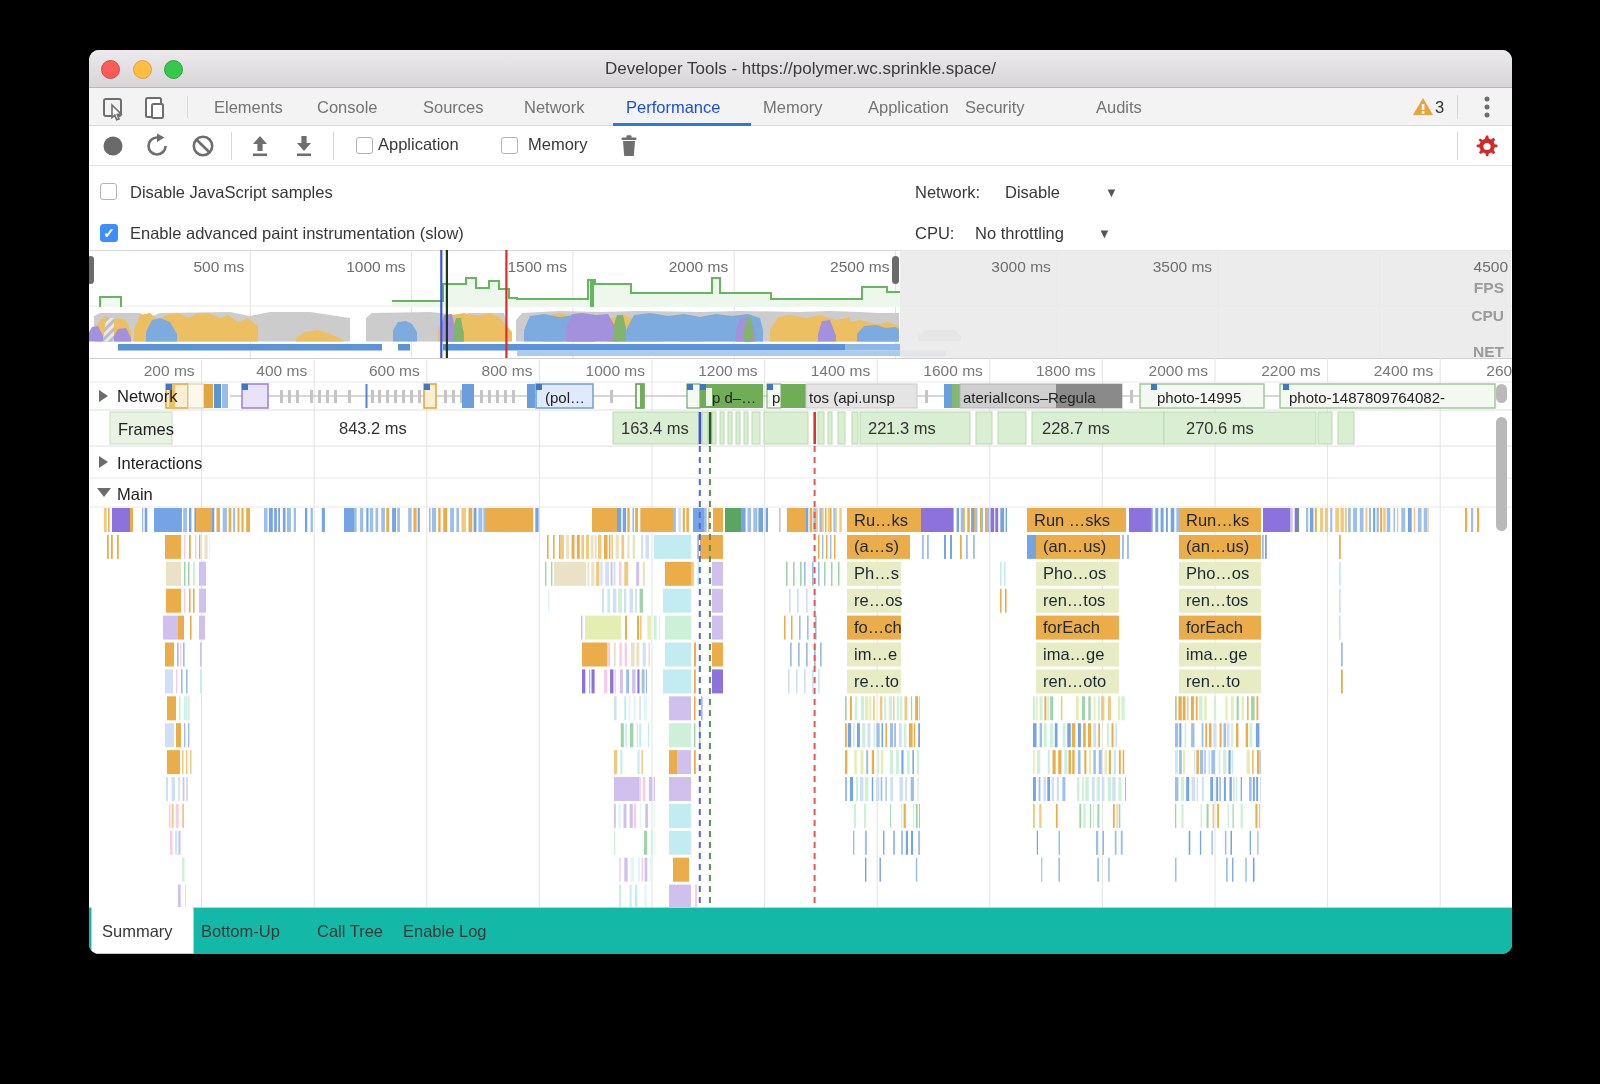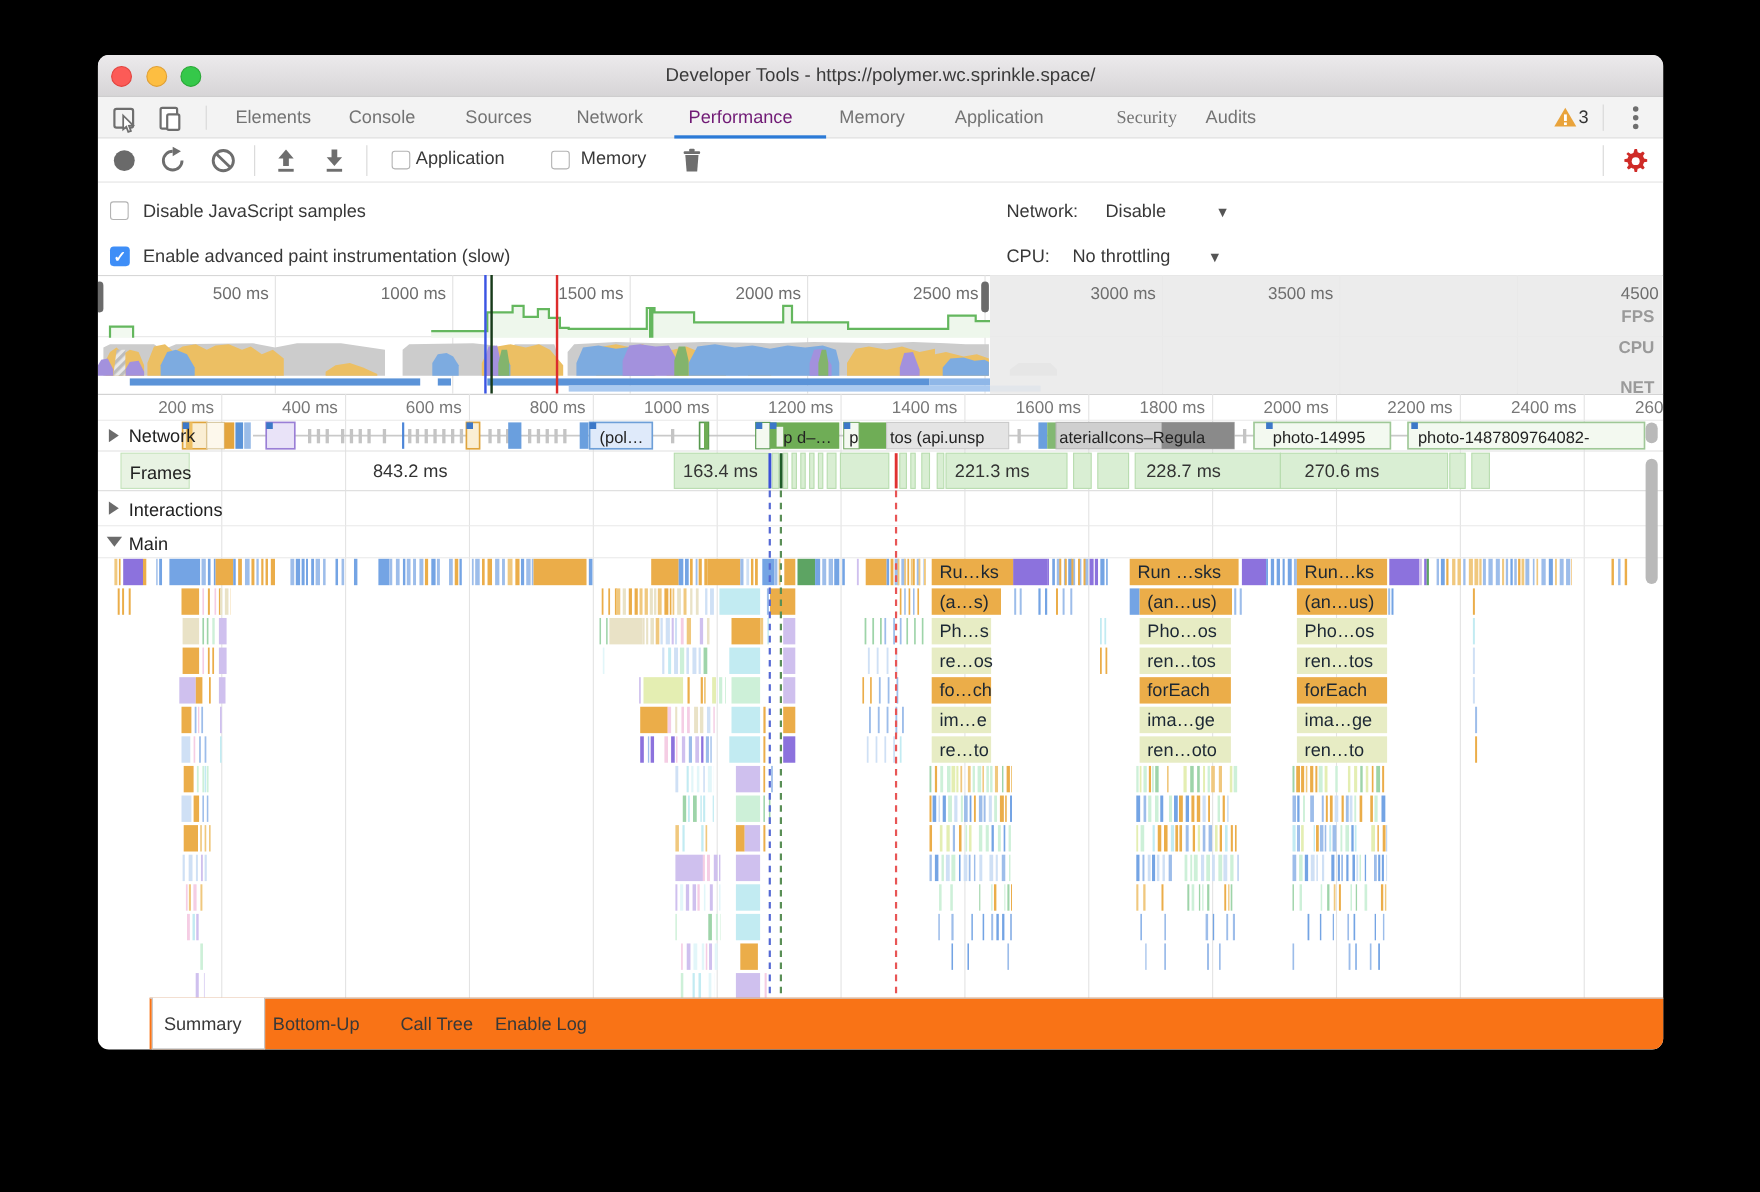--- a/index.html
+++ b/index.html
@@ -15,21 +15,21 @@
 .tab { position:absolute; top:0; height:38px; line-height:38px; font-size:16.5px; color:#737373; }
 #toolbar { left:0; top:76px; width:100%; height:40px; background:#fff; border-bottom:1px solid #e3e3e3; }
 .vsep { position:absolute; width:1px; background:#d8d8d8; }
 .cb { position:absolute; width:17px; height:17px; border:1.5px solid #b3b3b3; border-radius:3px; background:#fff; }
 .cbon { position:absolute; width:18px; height:18px; border-radius:3.5px; background:#3e8ef7;
   color:#fff; font-size:14px; text-align:center; line-height:18px; font-weight:bold; }
 .lbl { position:absolute; font-size:16.5px; color:#383838; }
 .icon { position:absolute; }
 #overview { left:0; top:200px; }
 #timeline { left:0; top:308px; }
-#bottombar { left:0; top:857px; width:100%; height:47px; background:#f97316; border-top:1px solid #ccc;margin-left:47px; }
+#bottombar { left:0; top:857px; width:100%; height:47px; background:#14b8a6; border-top:1px solid #ccc; }
 .btab { position:absolute; top:0; height:46px; line-height:46px; font-size:16.5px; color:#383838; }
 #sumbox { position:absolute; left:1.5px; top:-1px; width:103px; height:47px; background:#fff;
   border:1px solid #c5c5c5; border-top:none; }
 </style></head><body>
 <div id="win">
   <div id="titlebar" class="abs">Developer Tools - https://polymer.wc.sprinkle.space/
     <div class="light" style="left:12px;  background:#fc5b57; border:0.5px solid #e2443f;"></div>
     <div class="light" style="left:43.5px;background:#fdbe41; border:0.5px solid #e0a035;"></div>
     <div class="light" style="left:75px;  background:#35c84a; border:0.5px solid #2aa837;"></div>
   </div>
@@ -40,24 +40,24 @@
     </svg>
     <svg class="icon" style="left:52px;top:6px" width="28" height="28" viewBox="0 0 28 28">
       <rect x="5" y="4" width="15" height="19" rx="1.5" fill="#fff" stroke="#6e6e6e" stroke-width="2"></rect>
       <rect x="11" y="10" width="11" height="14" rx="1.5" fill="#fff" stroke="#6e6e6e" stroke-width="2"></rect>
     </svg>
     <div class="vsep" style="left:98px; top:8px; height:22px;"></div>
     <div class="tab" style="left:125px;">Elements</div>
     <div class="tab" style="left:228px;">Console</div>
     <div class="tab" style="left:334px;">Sources</div>
     <div class="tab" style="left:435px;">Network</div>
-    <div class="tab" style="left:537px; color:#701a75;">Performance</div>
+    <div class="tab" style="left:537px; color:#1d4ed8;">Performance</div>
     <div class="tab" style="left:674px;">Memory</div>
     <div class="tab" style="left:779px;">Application</div>
-    <div class="tab" style="left:926px;font-family:Liberation Serif, serif;">Security</div>
+    <div class="tab" style="left:876px;">Security</div>
     <div class="tab" style="left:1007px;">Audits</div>
     <div class="abs" style="left:524px; top:35px; width:138px; height:3.5px; background:#2c7ad6;"></div>
     <svg class="icon" style="left:1323px;top:8px" width="22" height="22" viewBox="0 0 22 22">
       <path d="M11 2 L21 19 L1 19 Z" fill="#e9a33b"></path>
       <rect x="9.8" y="8" width="2.6" height="6" fill="#fff"></rect>
       <rect x="9.8" y="15.3" width="2.6" height="2.4" fill="#fff"></rect>
     </svg>
     <div class="tab" style="left:1346px; color:#333;">3</div>
     <div class="vsep" style="left:1368px; top:7px; height:24px;"></div>
     <svg class="icon" style="left:1391px;top:8px" width="14" height="22" viewBox="0 0 14 22">

